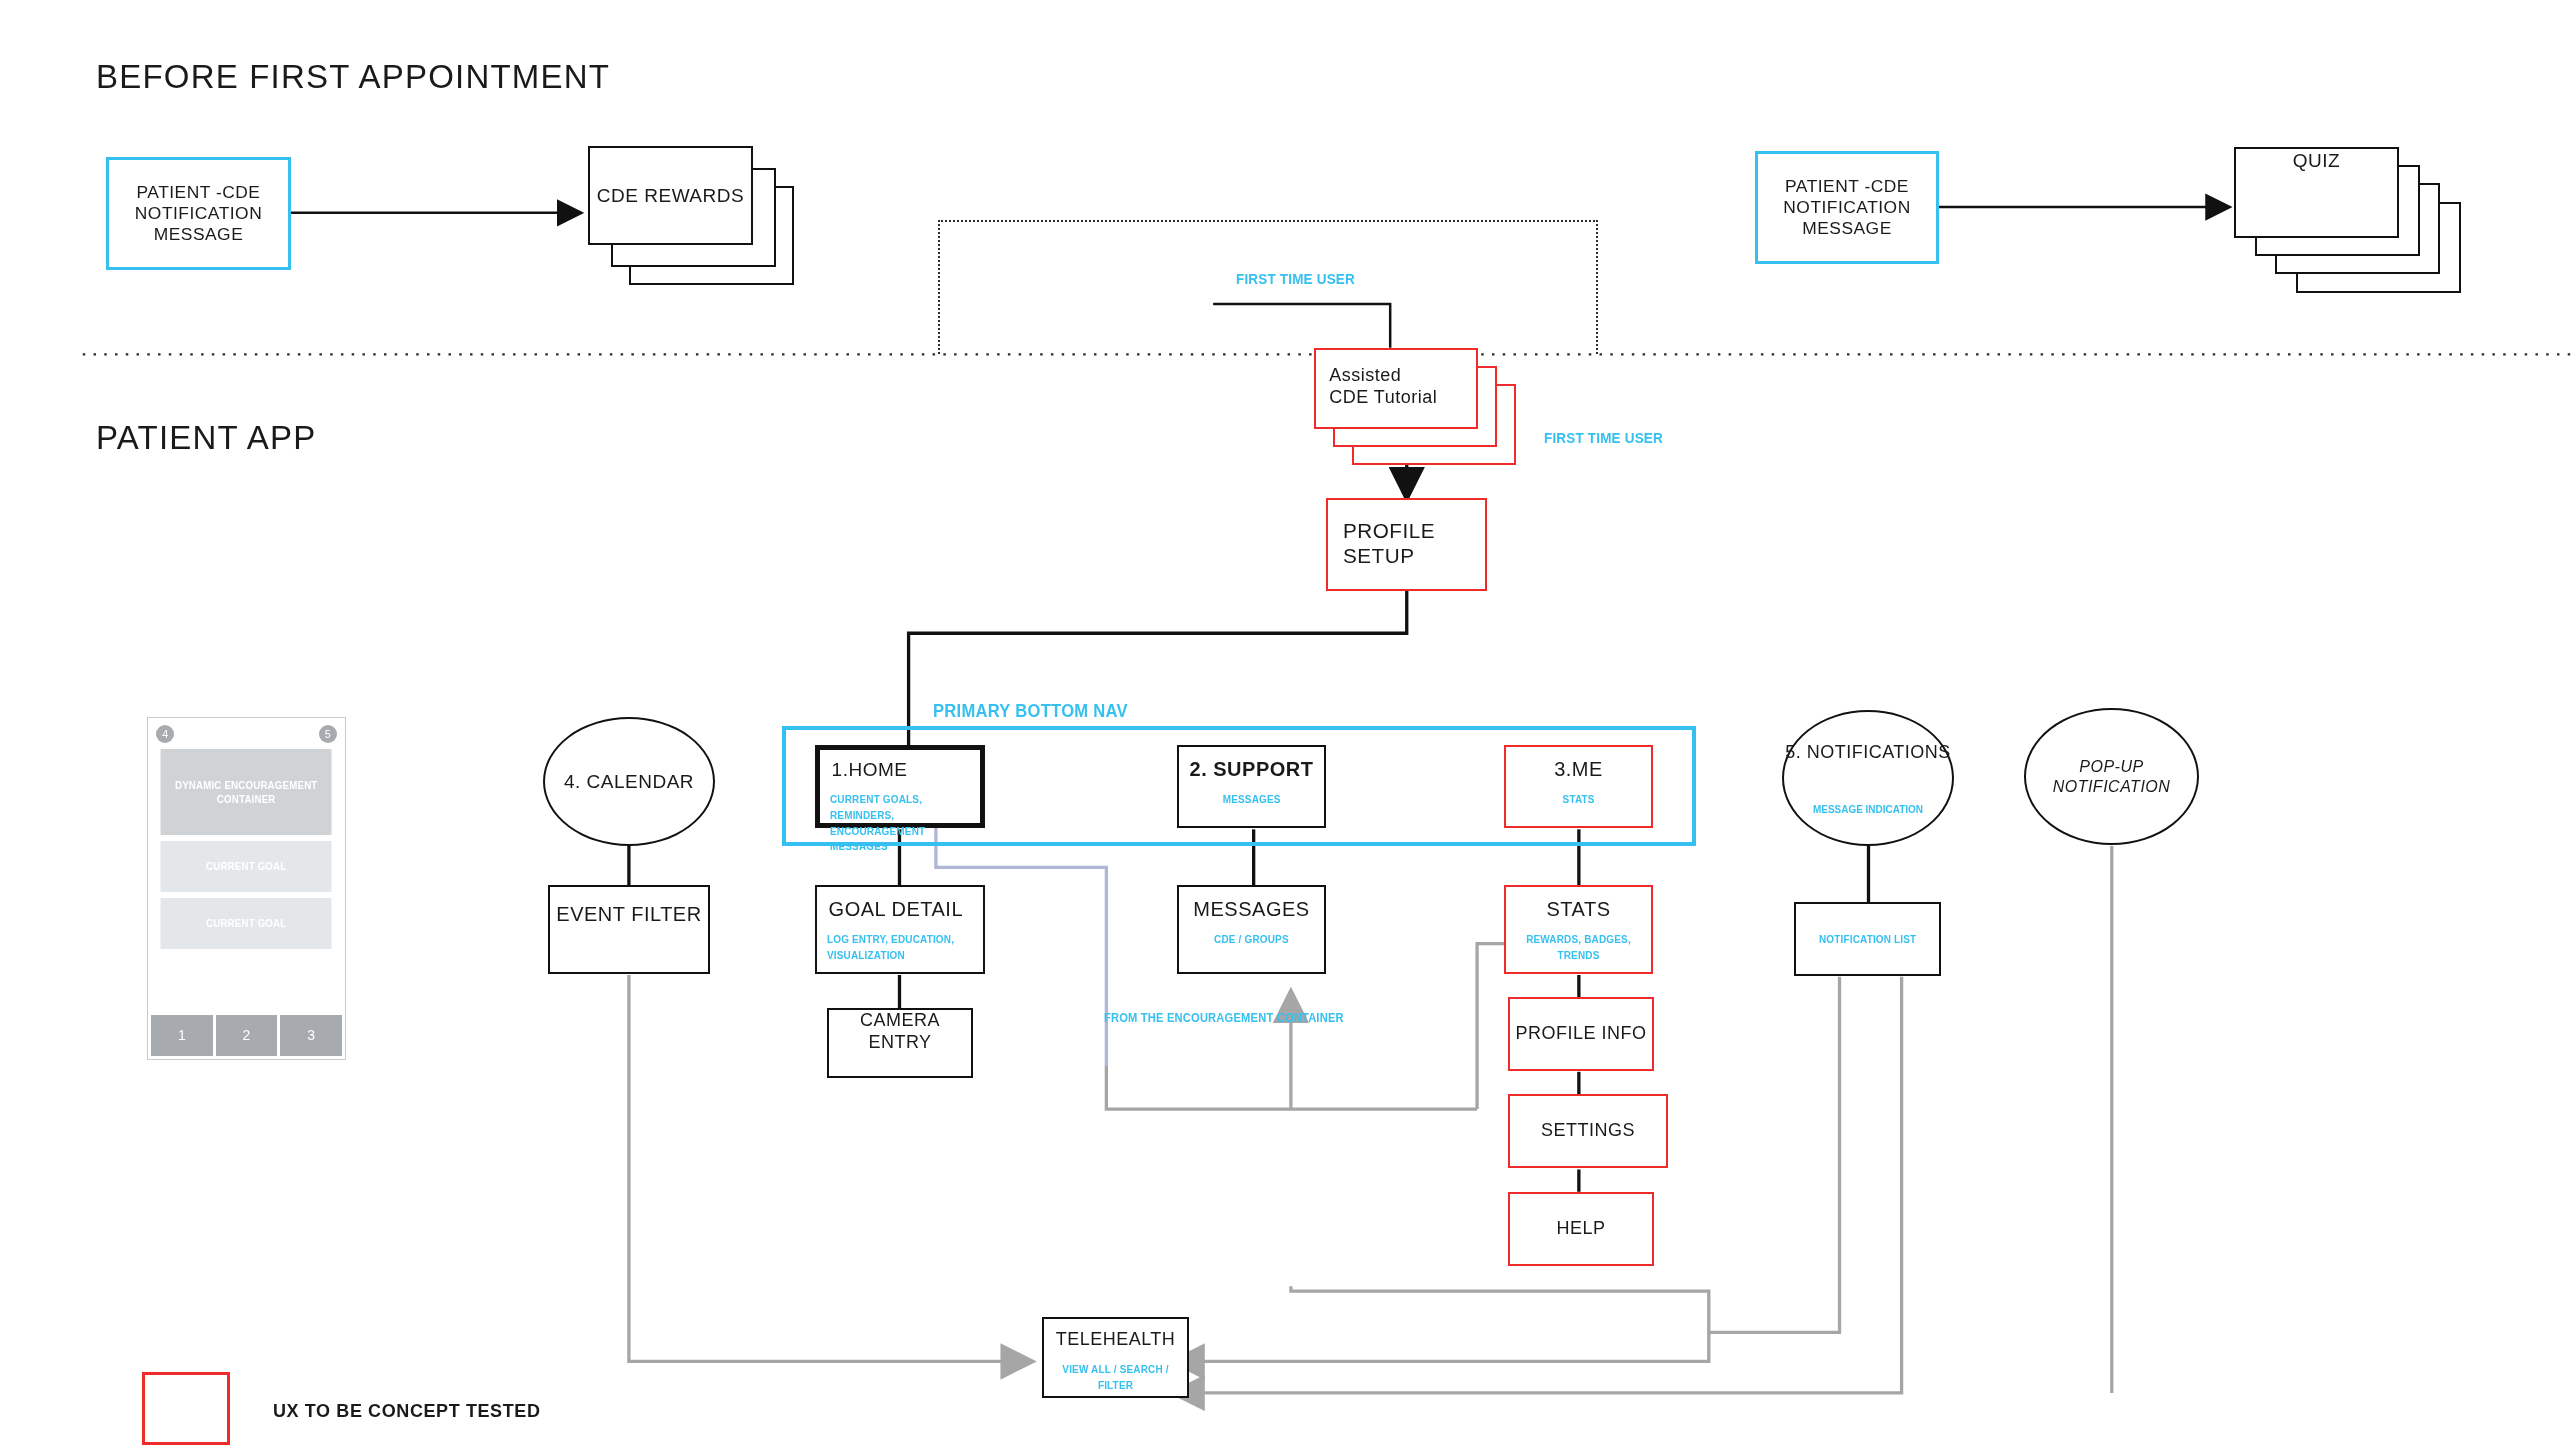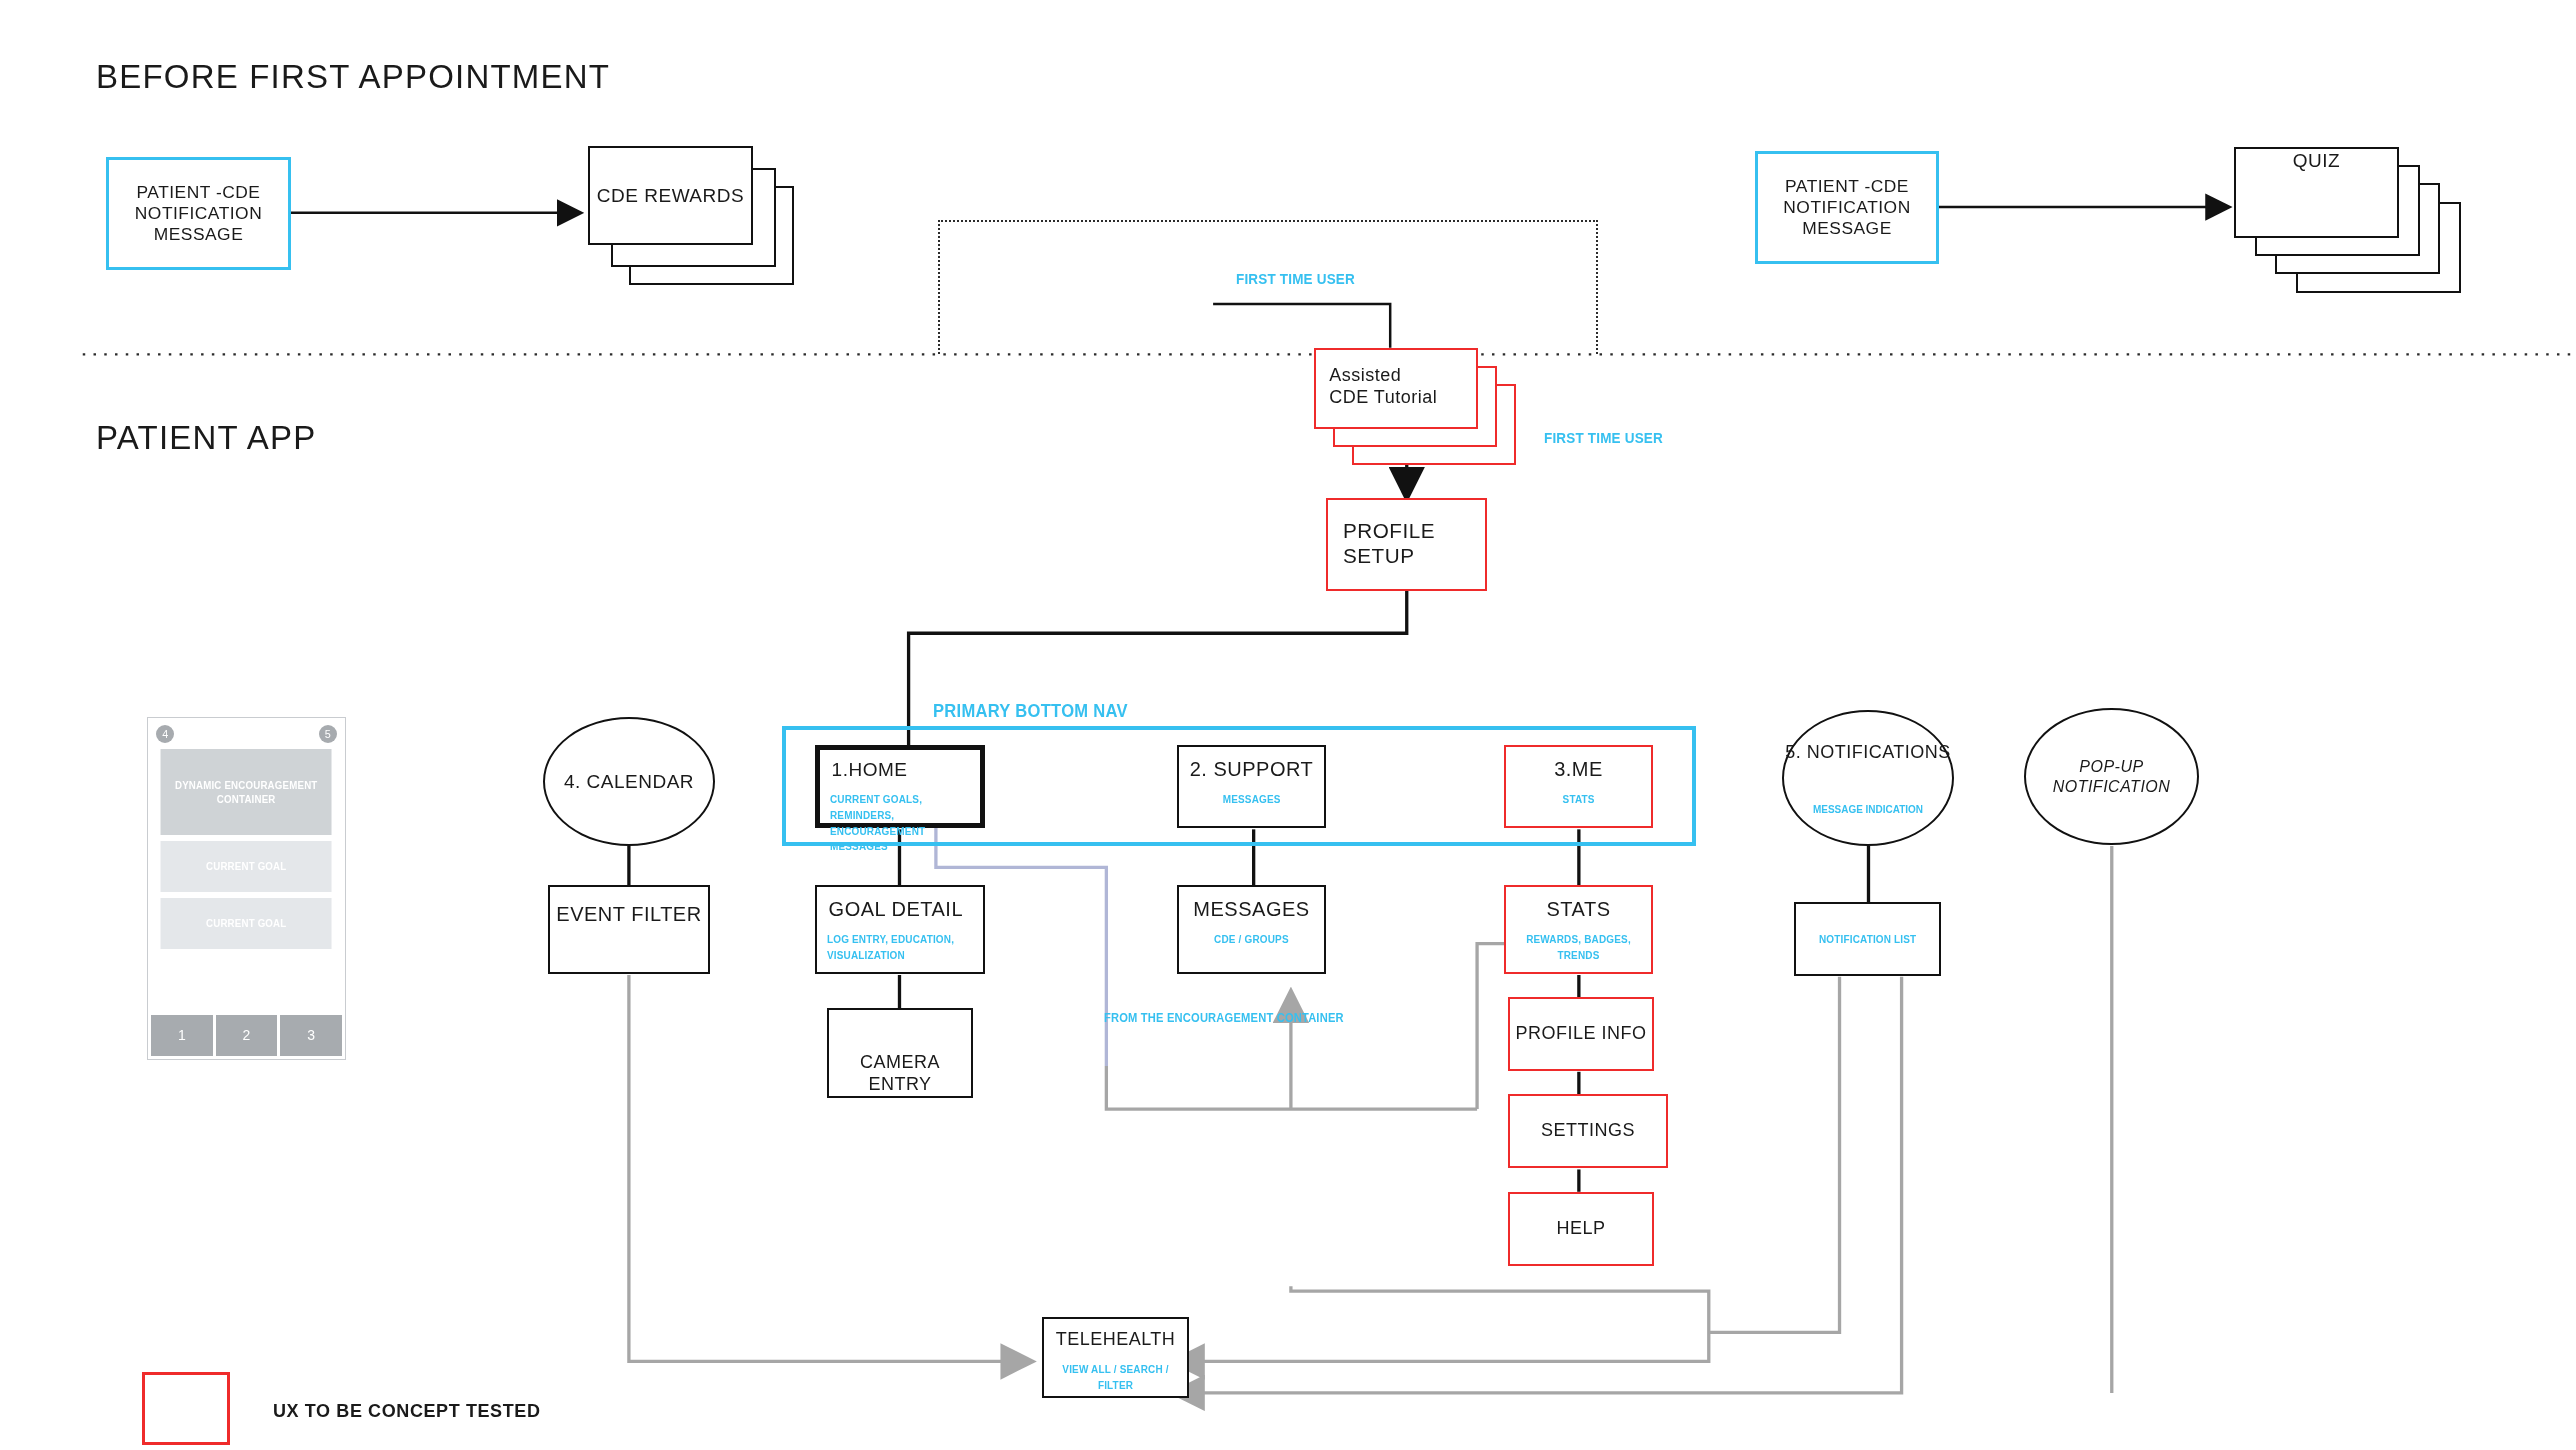--- a/index.html
+++ b/index.html
@@ -332,21 +332,21 @@
   <div class="nav-caption" style="left:933px; top:701px;">PRIMARY BOTTOM NAV</div>
   <div class="nav-group" style="left:782px; top:726px; width:914px; height:120px;"></div>
 
   <div class="node black heavy leftsub" style="left:815px; top:745px; width:170px; height:83px; padding-top:8.3px;">
     <div class="title" style="font-size:19px; align-self:flex-start; padding-left:11.6px;">1.HOME</div>
     <div class="sub">CURRENT GOALS, REMINDERS,
 ENCOURAGEMENT MESSAGES</div>
   </div>
 
   <div class="node black center" style="left:1177px; top:745px; width:149px; height:83px; padding-top:10px;">
-    <div class="title" style="font-size:20px;">2. SUPPORT</div>
+    <div class="title" style="font-size:20px;font-weight:bold;">2. SUPPORT</div>
     <div class="sub">MESSAGES</div>
   </div>
 
   <div class="node red center" style="left:1504px; top:745px; width:149px; height:83px; padding-top:10px;">
     <div class="title" style="font-size:20px;">3.ME</div>
     <div class="sub">STATS</div>
   </div>
 
   <div class="circle" style="left:543px; top:717px; width:172px; height:129px;">
     <div class="title" style="font-size:19px;">4. CALENDAR</div>
@@ -365,21 +365,21 @@
   <div class="node black center" style="left:548px; top:885px; width:162px; height:89px; padding-top:15px;">
     <div class="title" style="font-size:20px;">EVENT FILTER</div>
   </div>
 
   <div class="node black leftsub" style="left:815px; top:885px; width:170px; height:89px; padding-top:10px;">
     <div class="title" style="font-size:20px; align-self:flex-start; padding-left:11.6px;">GOAL DETAIL</div>
     <div class="sub">LOG ENTRY, EDUCATION,
 VISUALIZATION</div>
   </div>
 
-  <div class="node black center" style="left:827px; top:1008px; width:146px; height:90px; justify-content:flex-end; padding-top:0;">
+  <div class="node black center" style="left:827px; top:1008px; width:146px; height:70px; justify-content:flex-start; padding-top:0;">
     <div class="title" style="font-size:18px;">CAMERA ENTRY</div>
   </div>
 
   <div class="node black center" style="left:1177px; top:885px; width:149px; height:89px; padding-top:10px;">
     <div class="title" style="font-size:20px;">MESSAGES</div>
     <div class="sub">CDE / GROUPS</div>
   </div>
 
   <div class="node red center" style="left:1504px; top:885px; width:149px; height:89px; padding-top:10px;">
     <div class="title" style="font-size:20px;">STATS</div>

